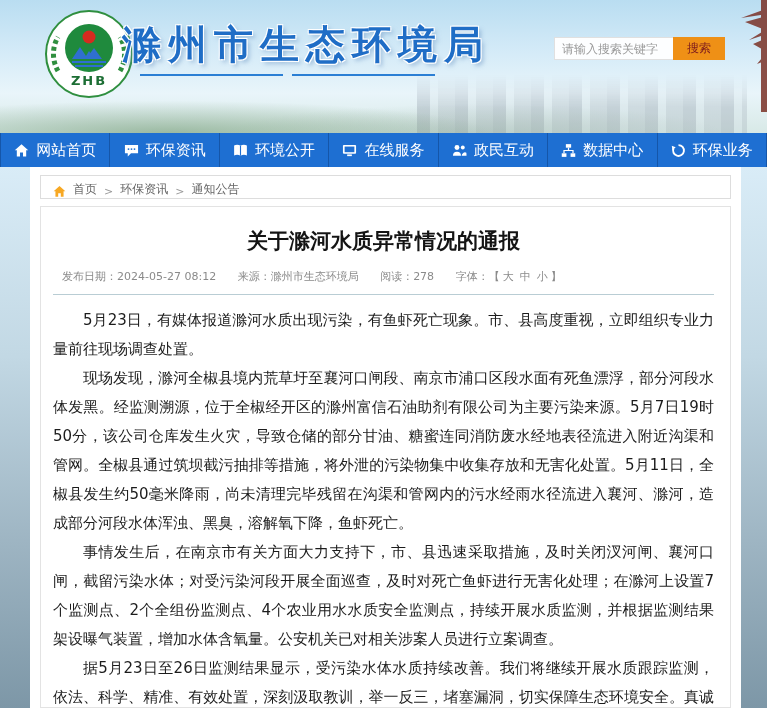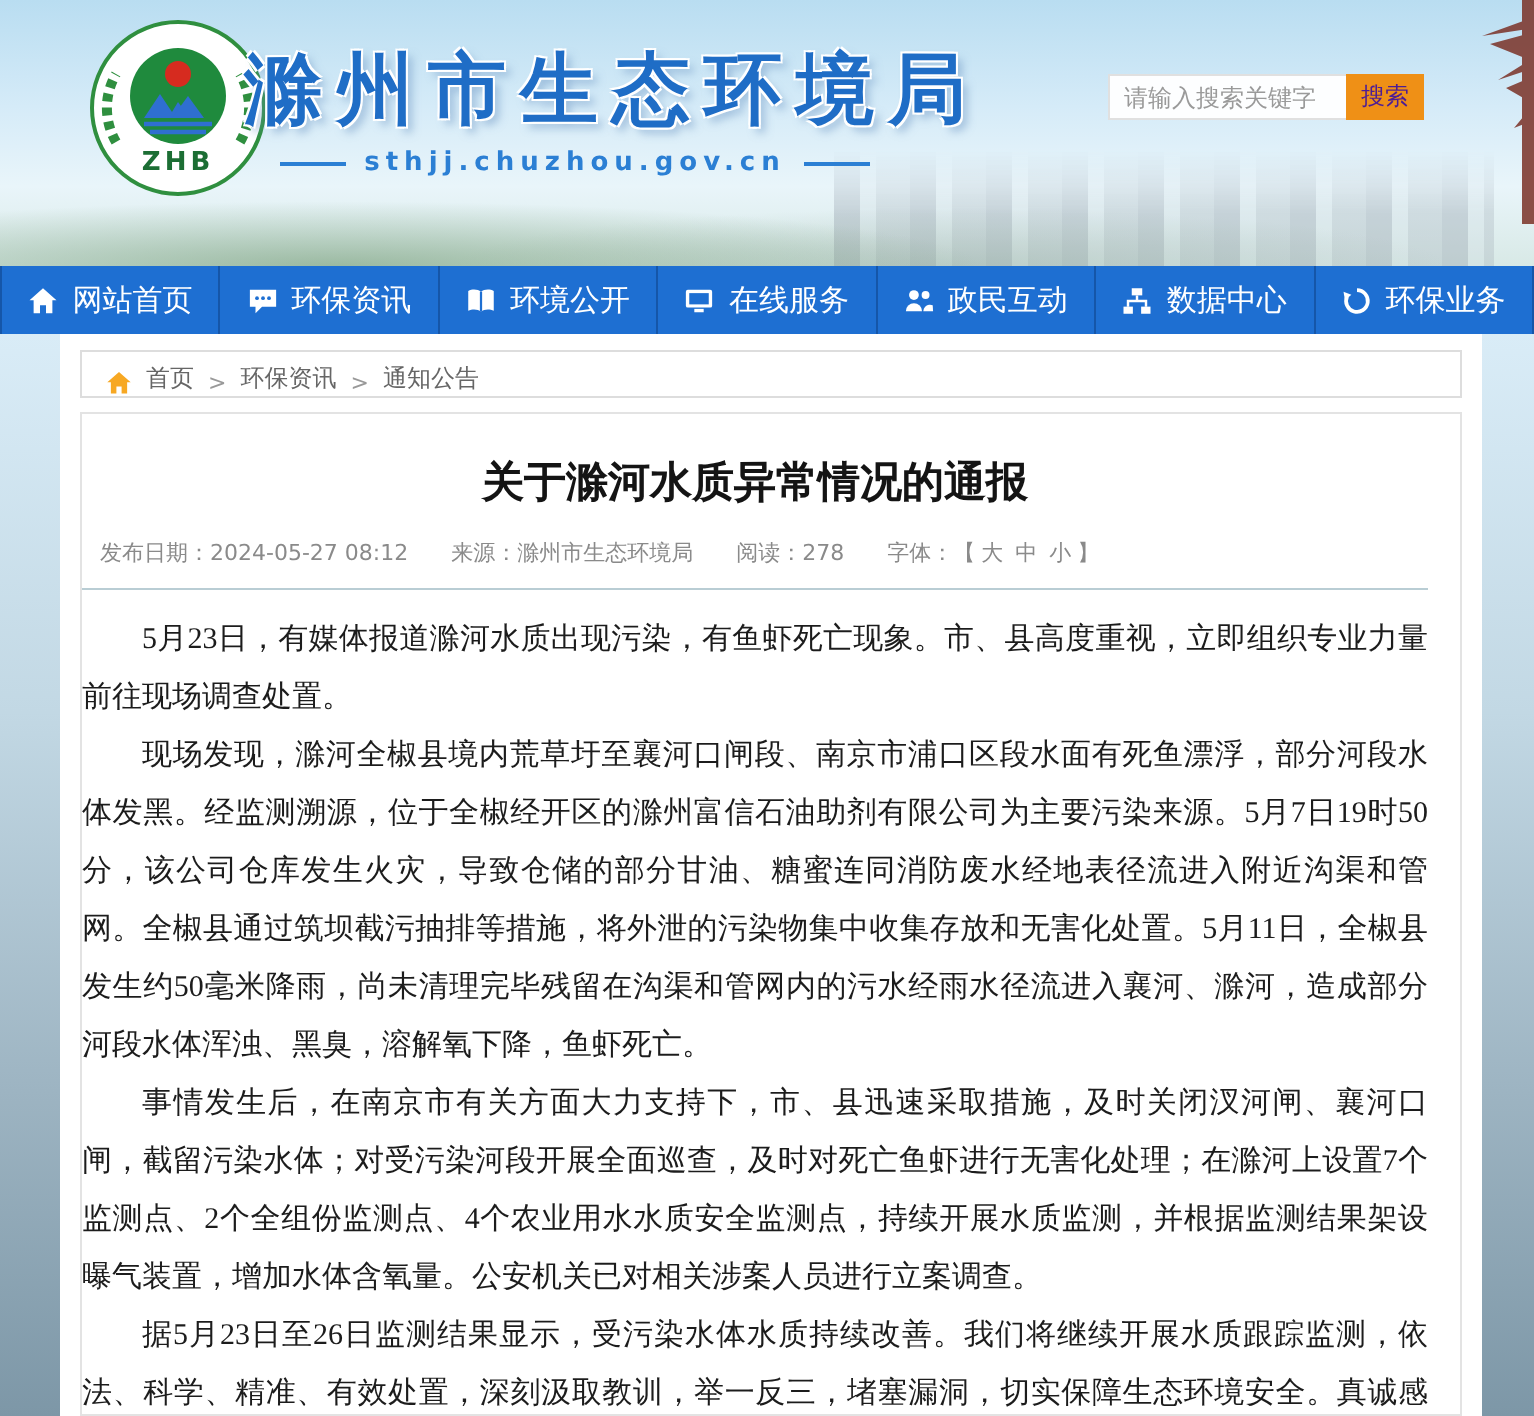--- a/index.html
+++ b/index.html
@@ -19,48 +19,48 @@
   .site-title { position:absolute; left:122px; top:18px; font-size:39px; font-weight:bold; color:#1f6dc6;
     letter-spacing:7px; white-space:nowrap;
     text-shadow:1px 1px 0 #fff,-1px -1px 0 #fff,1px -1px 0 #fff,-1px 1px 0 #fff,3px 3px 4px rgba(110,150,195,.55); }
   .site-url-row { position:absolute; left:140px; top:74px; width:295px; display:flex; align-items:center; gap:9px; }
   .site-url-row .rule { flex:1; height:2px; background:#2b7fd4; }
   .site-url { color:#2b7fd4; font-weight:bold; font-size:13px; letter-spacing:3px; white-space:nowrap; }
   .search-box { position:absolute; left:510px; top:37px; display:flex; height:23px;padding-left:44px; }
   .search-input { width:119px; height:23px; border:1px solid #e0e0e0; border-right:none; background:rgba(255,255,255,.95);
     font-size:12px; padding:0 7px; color:#444; outline:none; }
   .search-input::placeholder { color:#9a9a9a; }
-  .search-btn { width:39px; height:23px; border:none; background:#ef9016; color:#4c1d95; font-size:12px; cursor:pointer; }
+  .search-btn { width:52px; height:23px; border:none; background:#ef9016; color:#7f1d1d; font-size:12px; cursor:pointer; }
   .pagoda { position:absolute; right:0; top:0; opacity:.85; }
 
   
   .nav { height:34px; background:#1e6fd2; display:flex; }
   .nav-item { flex:1; display:flex; align-items:center; justify-content:center; gap:7px;
     color:#fff; font-size:15px; text-decoration:none; border-right:1px solid rgba(10,56,120,.45); cursor:pointer; }
   .nav-item:first-child { border-left:1px solid rgba(10,56,120,.45); }
   .nav-item svg { display:block; }
 
   
   .page-bg { height:541px; padding:0 26px 0 30px;
     background:linear-gradient(180deg,#d9ecf7 0%,#c2d8e4 35%,#9db4c2 70%,#7d97a7 100%); }
   .content-wrap { background:#fff; height:100%; padding:8px 10px 0 10px; overflow:hidden; }
 
   .breadcrumb-box { height:24px; border:1px solid #ddd; background:#fff; display:flex; align-items:flex-end;
     gap:7px; padding:0 12px; font-size:12px; color:#666; margin-bottom:7px; }
   .breadcrumb-box a { color:#666; text-decoration:none; cursor:pointer; }
   .crumb-sep { color:#999; font-size:11px; }
 
-  .article-box { border:1px solid #e3e3e3; background:#fff; height:calc(100% - 31px); padding:20px 16px 0 0; overflow:hidden; }
+  .article-box { border:1px solid #e3e3e3; background:#fff; height:calc(100% - 31px); padding:20px 16px 0 12px; overflow:hidden; }
   .article-title { text-align:center; font-size:21px; font-weight:bold; color:#141414; line-height:28px; }
   .article-meta { margin-top:14px; text-align:left; font-size:11px; color:#8a8a8a; white-space:nowrap; }
   .article-meta .meta-item { margin:0 9px; }
   .font-ctl { cursor:pointer; margin:0 3px; }
   .meta-rule { margin-top:10px; border-bottom:1px solid #b9cdd4; }
   .article-body { margin-top:11px; }
-  .article-body p { font-size:15px; line-height:29px; color:#1c1c1c; text-indent:2em; text-align:justify;font-family:Liberation Serif, serif; }
+  .article-body p { font-size:15px; line-height:29px; color:#1c1c1c; text-indent:2em; text-align:justify; }
 </style>
 </head>
 <body>
 
 <div class="banner">
   <div class="banner-city"></div>
   <svg class="pagoda" width="56" height="112" viewBox="0 0 56 112">
     <g fill="#7b3227">
       <path d="M50 0 L56 0 L56 14 L30 18 L52 10 Z"></path>
       <path d="M34 22 L56 16 L56 34 L38 40 L54 30 Z"></path>
@@ -78,21 +78,20 @@
     <path d="M28 50 L36 38 L42 47 L45 42 L51 50 Z" fill="#2f6fd0"></path>
     <path d="M42 50 L50 39 L58 50 Z" fill="#2f6fd0"></path>
     <path d="M28 53 H62 M31 57 H59" stroke="#2f6fd0" stroke-width="2.2" fill="none"></path>
     <text x="45" y="76" text-anchor="middle" font-size="13" font-weight="bold" fill="#1c6e34" letter-spacing="2">ZHB</text>
   </svg>
 
   <div class="site-title">滁州市生态环境局</div>
 
   <div class="site-url-row">
     <span class="rule"></span>
-    <span class="site-url">sthjj.chuzhou.gov.cn</span>
     <span class="rule"></span>
   </div>
 
   <div class="search-box">
     <input class="search-input" type="text" placeholder="请输入搜索关键字" style="">
     <button class="search-btn">搜索</button>
   </div>
 </div>
 
 <div class="nav">

